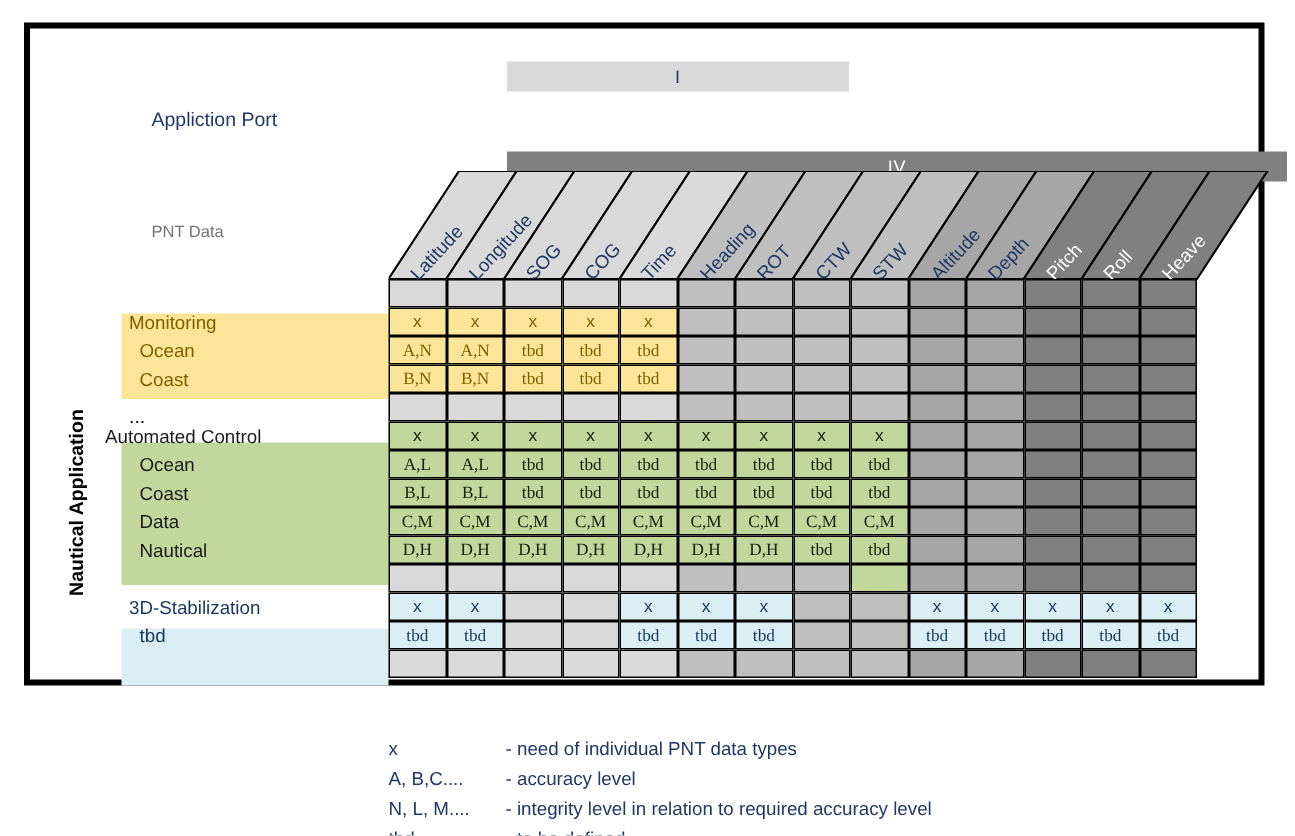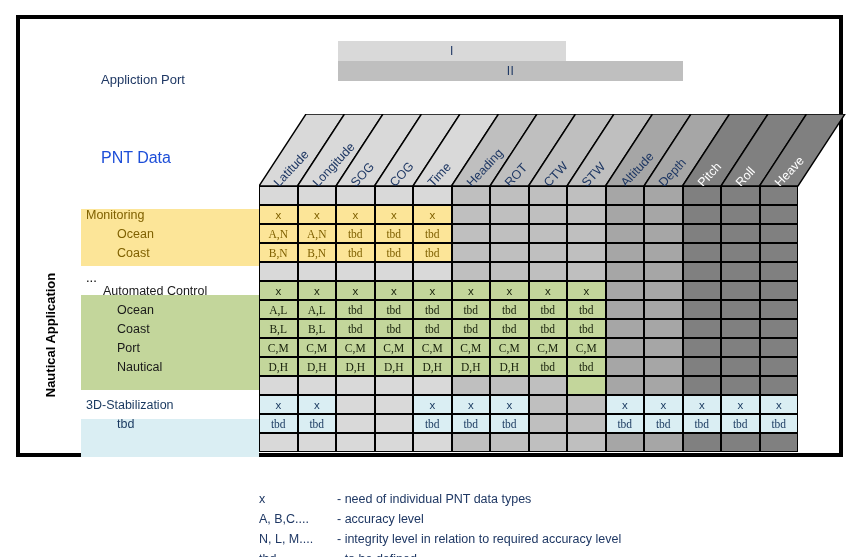--- a/index.html
+++ b/index.html
@@ -23,21 +23,21 @@
   }
   .grade-bar .gl{color:#1f3864;}
   #bar1{left:318px;top:22px;width:228px;background:#d9d9d9;}
   #bar2{left:318px;top:42px;width:345px;background:#bfbfbf;}
   #bar3{left:318px;top:62px;width:422px;background:#a6a6a6;}
   #bar4{left:318px;top:82px;width:520px;background:#808080;}
   #bar4 .gl{color:#ffffff;}
 
   
   #cap-grade{position:absolute;left:81px;top:53px;font-size:13px;color:#1f3864;white-space:nowrap;}
-  #cap-pnt{position:absolute;left:81px;top:130px;font-size:16px;color:#1d4ed8;white-space:nowrap;}
+  #cap-pnt{position:absolute;left:81px;top:130px;font-size:11px;color:#737373;white-space:nowrap;}
 
   
   #nautical{
     position:absolute;left:18px;top:186px;width:26px;height:260px;
   }
   #nautical .vtext{
     position:absolute;left:-117px;top:117px;width:260px;height:26px;
     transform:rotate(-90deg);
     font-size:13px;font-weight:bold;color:#000;
     text-align:center;line-height:26px;white-space:nowrap;
@@ -47,21 +47,21 @@
   .band{position:absolute;left:61px;}
   #band-mon{top:190px;width:178px;height:57px;background:#fce598;}
   #band-auto{top:276px;width:178px;height:95px;background:#c3d69b;}
   #band-3d{top:400px;width:178px;height:38px;background:#daeef3;}
 
   .rowlabel{
     position:absolute;left:0;width:178px;height:19px;line-height:19px;
     font-size:12.5px;white-space:nowrap;
   }
   .rowlabel.head{padding-left:5px;}
-  .rowlabel.sub{padding-left:36px;}
+  .rowlabel.sub{padding-left:12px;}
   .lab-yellow{color:#7f6000;}
   .lab-green{color:#1a1a1a;}
   .lab-blue{color:#17375e;}
   #ellipsis{position:absolute;left:66px;top:252px;font-size:13px;color:#000;line-height:14px;}
 
   
   #grid{position:absolute;left:239px;top:167px;}
   .gcell{
     position:absolute;box-sizing:border-box;
     border:1.3px solid #000;
@@ -89,42 +89,42 @@
   #legend .lrow{position:absolute;height:20px;line-height:20px;white-space:nowrap;}
   #legend .sym{position:absolute;left:0;}
   #legend .desc{position:absolute;left:78px;}
 </style>
 </head>
 <body>
 
 <div id="frame">
 
   <div class="grade-bar" id="bar1"><span class="gl">I</span></div>
-  <div class="grade-bar" id="bar2"><span class="gl">II</span></div>
+  <div class="grade-bar" id="bar4"><span class="gl">IV</span></div>
 
   <div id="cap-grade">Appliction Port</div>
   <div id="cap-pnt">PNT Data</div>
 
   <div id="nautical">
     <div class="vtext">Nautical Application</div>
   </div>
 
   <div class="band" id="band-mon"></div>
   <div class="band" id="band-auto"></div>
   <div class="band" id="band-3d"></div>
   <div id="ellipsis">...</div>
 
   <div id="rowlabels">
       <div class="rowlabel head lab-yellow" style="left: 61px; top: 187px;">Monitoring</div>
       <div class="rowlabel sub lab-yellow" style="left: 61px; top: 206px;">Ocean</div>
       <div class="rowlabel sub lab-yellow" style="left: 61px; top: 225px;">Coast</div>
-      <div class="rowlabel head lab-green" style="left: 78px; top: 263px;">Automated Control</div>
+      <div class="rowlabel head lab-green" style="left: 45px; top: 263px;">Automated Control</div>
       <div class="rowlabel sub lab-green" style="left: 61px; top: 282px;">Ocean</div>
       <div class="rowlabel sub lab-green" style="left: 61px; top: 301px;">Coast</div>
-      <div class="rowlabel sub lab-green" style="left: 61px; top: 320px;">Port</div>
+      <div class="rowlabel sub lab-green" style="left: 61px; top: 320px;">Data</div>
       <div class="rowlabel sub lab-green" style="left: 61px; top: 339px;">Nautical</div>
       <div class="rowlabel head lab-blue" style="left: 61px; top: 377px;">3D-Stabilization</div>
       <div class="rowlabel sub lab-blue" style="left: 61px; top: 396px;">tbd</div>
     </div>
 
   <div id="hdrplate">
       <svg width="640" height="78">
         <polygon points="0,72 38.5,72 85.5,0 47,0" fill="#d9d9d9" stroke="#000" stroke-width="1.4"></polygon>
         <polygon points="38.5,72 77,72 124,0 85.5,0" fill="#d9d9d9" stroke="#000" stroke-width="1.4"></polygon>
         <polygon points="77,72 115.5,72 162.5,0 124,0" fill="#d9d9d9" stroke="#000" stroke-width="1.4"></polygon>

